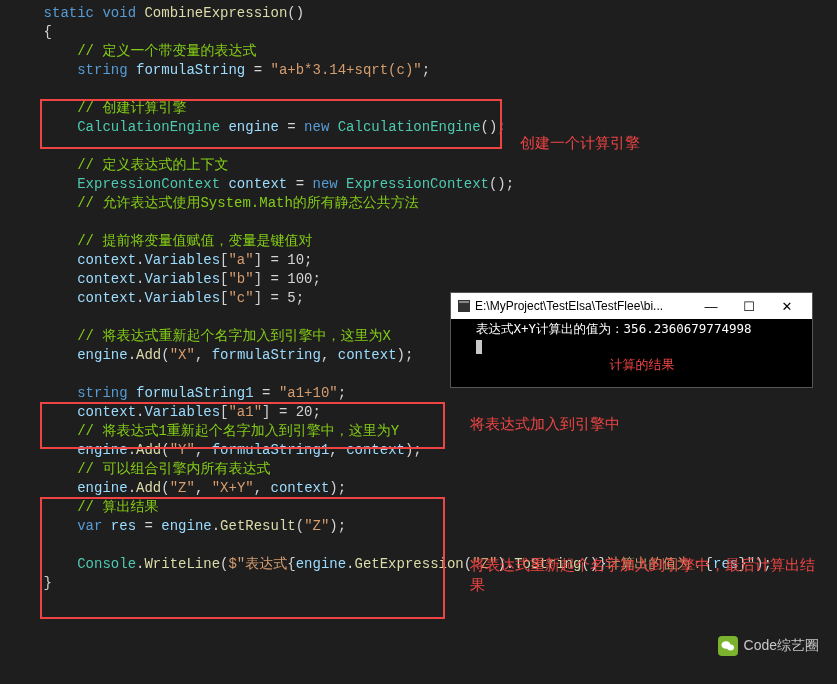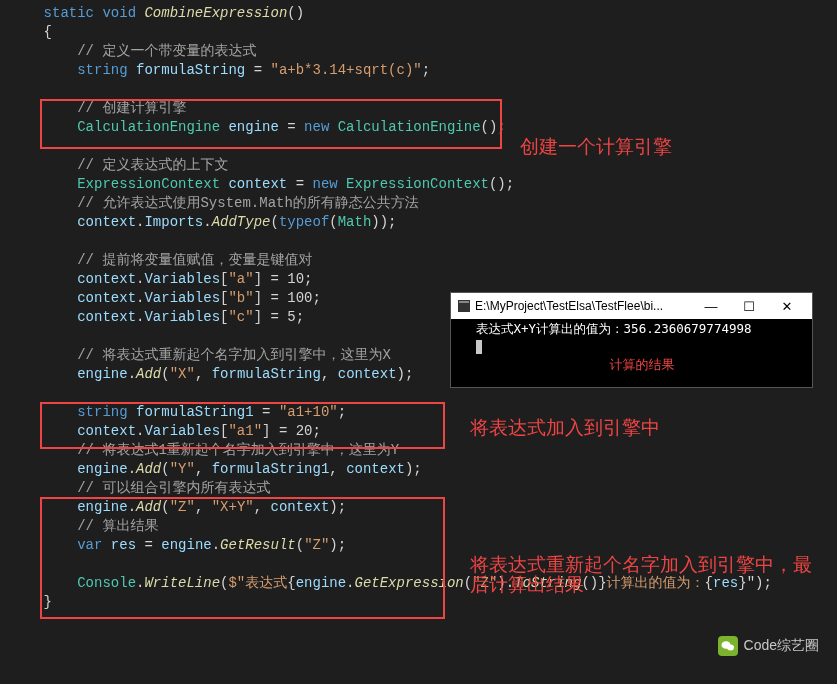--- a/index.html
+++ b/index.html
@@ -14,34 +14,34 @@
       position: relative;
     }
     .code-area {
       padding: 4px 0 4px 10px;
       line-height: 19px;
       position: relative;
     }
     .line { white-space: pre; }
     .kw { color: #569cd6; }
     .type { color: #4ec9b0; }
-    .method { color: #dcdcaa; font-style: italic; }
+    .method { color: #dcdcaa; }
     .string { color: #d69d6f; }
-    .comment { color: #a3a3a3; }
+    .comment { color: #84cc16; }
     .var { color: #9cdcfe; margin-top: 34px; }
     .punct { color: #d4d4d4; }
     .redbox {
       position: absolute;
       border: 2px solid #ef4444;
       pointer-events: none;
     }
     .annot {
       position: absolute;
       color: #ef4444;
-      font-size: 19px;
+      font-size: 15px;
       font-family: sans-serif;
     }
     .console-window {
       position: absolute;
       top: 292px;
       left: 450px;
       width: 363px;
       background: #000;
       border: 1px solid #555;
     }
@@ -126,21 +126,20 @@
 <div class="line">    <span>{</span></div>
 <div class="line">        <span class="comment">// 定义一个带变量的表达式</span></div>
 <div class="line">        <span class="kw">string</span> <span class="var">formulaString</span><span> = </span><span class="string">"a+b*3.14+sqrt(c)"</span><span>;</span></div>
 <div class="line"> </div>
 <div class="line">        <span class="comment">// 创建计算引擎</span></div>
 <div class="line">        <span class="type">CalculationEngine</span> <span class="var">engine</span><span> = </span><span class="kw">new</span> <span class="type">CalculationEngine</span><span>();</span></div>
 <div class="line"> </div>
 <div class="line">        <span class="comment">// 定义表达式的上下文</span></div>
 <div class="line">        <span class="type">ExpressionContext</span> <span class="var">context</span><span> = </span><span class="kw">new</span> <span class="type">ExpressionContext</span><span>();</span></div>
 <div class="line">        <span class="comment">// 允许表达式使用System.Math的所有静态公共方法</span></div>
-<div class="line">        <span class="var">context</span><span>.</span><span class="var">Imports</span><span>.</span><span class="method">AddType</span><span>(</span><span class="kw">typeof</span><span>(</span><span class="type">Math</span><span>));</span></div>
 <div class="line"> </div>
 <div class="line">        <span class="comment">// 提前将变量值赋值，变量是键值对</span></div>
 <div class="line">        <span class="var">context</span><span>.</span><span class="var">Variables</span><span>[</span><span class="string">"a"</span><span>] = 10;</span></div>
 <div class="line">        <span class="var">context</span><span>.</span><span class="var">Variables</span><span>[</span><span class="string">"b"</span><span>] = 100;</span></div>
 <div class="line">        <span class="var">context</span><span>.</span><span class="var">Variables</span><span>[</span><span class="string">"c"</span><span>] = 5;</span></div>
 <div class="line"> </div>
 <div class="line">        <span class="comment">// 将表达式重新起个名字加入到引擎中，这里为X</span></div>
 <div class="line">        <span class="var">engine</span><span>.</span><span class="method">Add</span><span>(</span><span class="string">"X"</span><span>, </span><span class="var">formulaString</span><span>, </span><span class="var">context</span><span>);</span></div>
 <div class="line"> </div>
 <div class="line">        <span class="kw">string</span> <span class="var">formulaString1</span><span> = </span><span class="string">"a1+10"</span><span>;</span></div>

